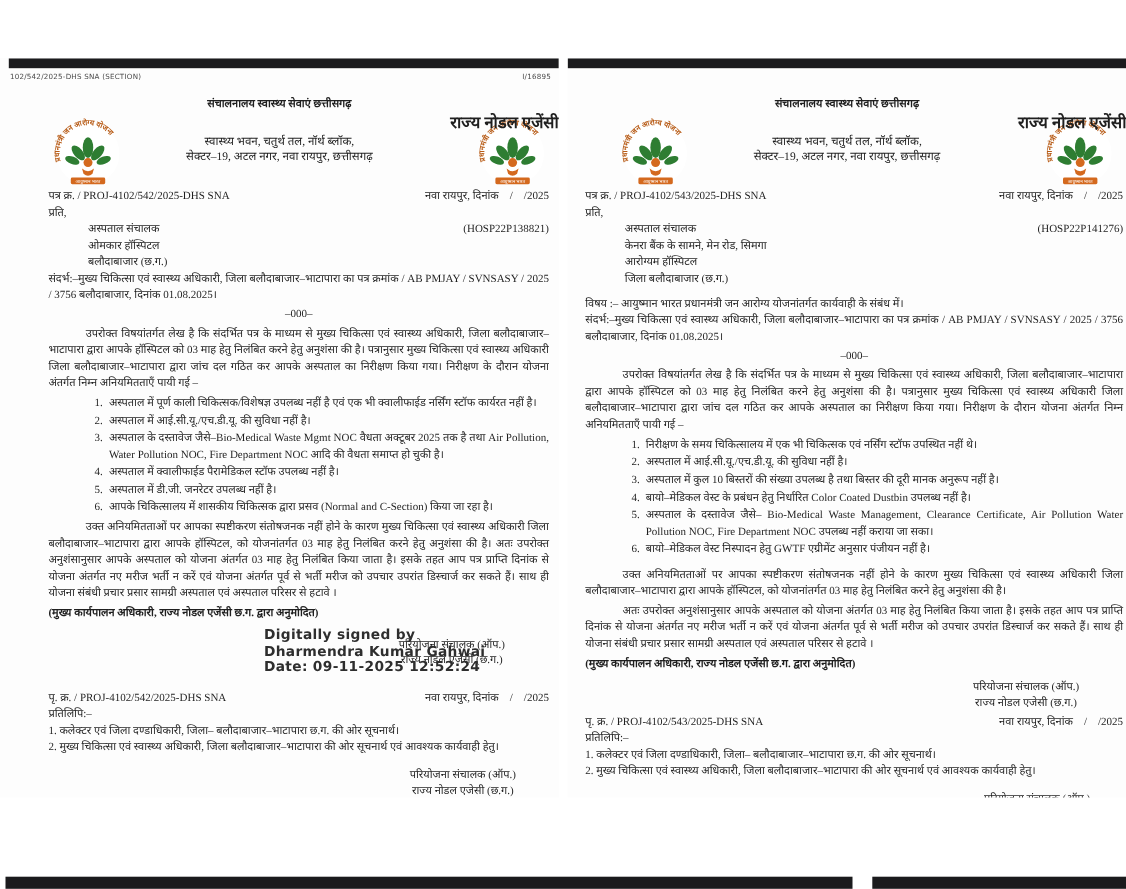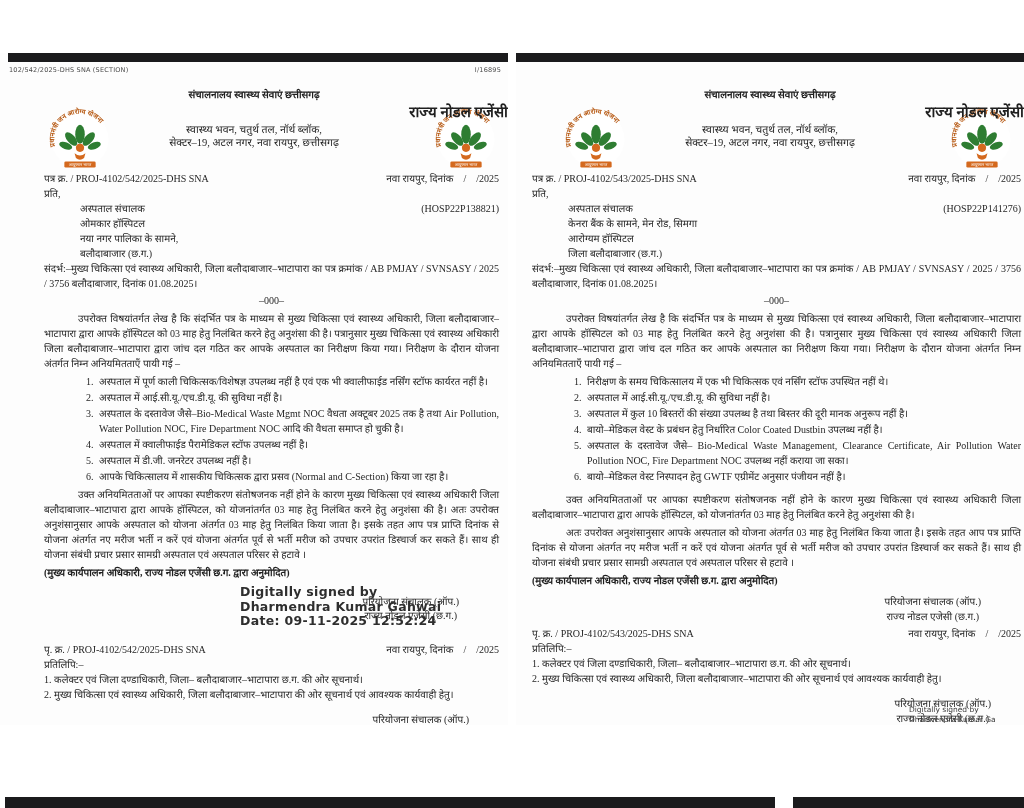--- a/index.html
+++ b/index.html
@@ -110,21 +110,20 @@
     <div class="row">
       <span>पत्र क्र. / PROJ-4102/542/2025-DHS SNA</span>
       <span>नवा रायपुर, दिनांक&nbsp;&nbsp;&nbsp;&nbsp;/&nbsp;&nbsp;&nbsp;&nbsp;/2025</span>
     </div>
     <div>प्रति,</div>
     <div class="row">
       <span class="b ind">अस्पताल संचालक</span>
       <span class="b">(HOSP22P138821)</span>
     </div>
     <div class="ind">ओमकार हॉस्पिटल</div>
-    <div class="ind">नया नगर पालिका के सामने,</div>
     <div class="ind">बलौदाबाजार (छ.ग.)</div>
 
     <div class="just">
       <span class="b">संदर्भ:–</span><span>मुख्य चिकित्सा एवं स्वास्थ्य अधिकारी, जिला बलौदाबाजार–भाटापारा का पत्र क्रमांक / AB PMJAY / SVNSASY / 2025 / 3756 बलौदाबाजार, दिनांक 01.08.2025।</span>
     </div>
     <div class="sep">–000–</div>
 
     <p class="para">उपरोक्त विषयांतर्गत लेख है कि संदर्भित पत्र के माध्यम से मुख्य चिकित्सा एवं स्वास्थ्य अधिकारी, जिला बलौदाबाजार–भाटापारा द्वारा आपके हॉस्पिटल को 03 माह हेतु निलंबित करने हेतु अनुशंसा की है। पत्रानुसार मुख्य चिकित्सा एवं स्वास्थ्य अधिकारी जिला बलौदाबाजार–भाटापारा द्वारा जांच दल गठित कर आपके अस्पताल का निरीक्षण किया गया। निरीक्षण के दौरान योजना अंतर्गत निम्न अनियमितताएँ पायी गई –</p>
     <ol class="irreg">
       <li>अस्पताल में पूर्ण काली चिकित्सक/विशेषज्ञ उपलब्ध नहीं है एवं एक भी क्वालीफाईड नर्सिंग स्टॉफ कार्यरत नहीं है।</li>
@@ -216,20 +215,23 @@
     </div>
     <div>प्रति,</div>
     <div class="row">
       <span class="b ind">अस्पताल संचालक</span>
       <span class="b">(HOSP22P141276)</span>
     </div>
     <div class="ind">केनरा बैंक के सामने, मेन रोड, सिमगा</div>
     <div class="ind">आरोग्यम हॉस्पिटल</div>
     <div class="ind">जिला बलौदाबाजार (छ.ग.)</div>
 
+    <div class="subj">
+      <span class="b">विषय :–</span><span> आयुष्मान भारत प्रधानमंत्री जन आरोग्य योजनांतर्गत कार्यवाही के संबंध में।</span>
+    </div>
     <div class="just">
       <span class="b">संदर्भ:–</span><span>मुख्य चिकित्सा एवं स्वास्थ्य अधिकारी, जिला बलौदाबाजार–भाटापारा का पत्र क्रमांक / AB PMJAY / SVNSASY / 2025 / 3756 बलौदाबाजार, दिनांक 01.08.2025।</span>
     </div>
     <div class="sep">–000–</div>
 
     <p class="para">उपरोक्त विषयांतर्गत लेख है कि संदर्भित पत्र के माध्यम से मुख्य चिकित्सा एवं स्वास्थ्य अधिकारी, जिला बलौदाबाजार–भाटापारा द्वारा आपके हॉस्पिटल को 03 माह हेतु निलंबित करने हेतु अनुशंसा की है। पत्रानुसार मुख्य चिकित्सा एवं स्वास्थ्य अधिकारी जिला बलौदाबाजार–भाटापारा द्वारा जांच दल गठित कर आपके अस्पताल का निरीक्षण किया गया। निरीक्षण के दौरान योजना अंतर्गत निम्न अनियमितताएँ पायी गई –</p>
     <ol class="irreg">
       <li>निरीक्षण के समय चिकित्सालय में एक भी चिकित्सक एवं नर्सिंग स्टॉफ उपस्थित नहीं थे।</li>
       <li>अस्पताल में आई.सी.यू./एच.डी.यू. की सुविधा नहीं है।</li>
       <li>अस्पताल में कुल 10 बिस्तरों की संख्या उपलब्ध है तथा बिस्तर की दूरी मानक अनुरूप नहीं है।</li>

